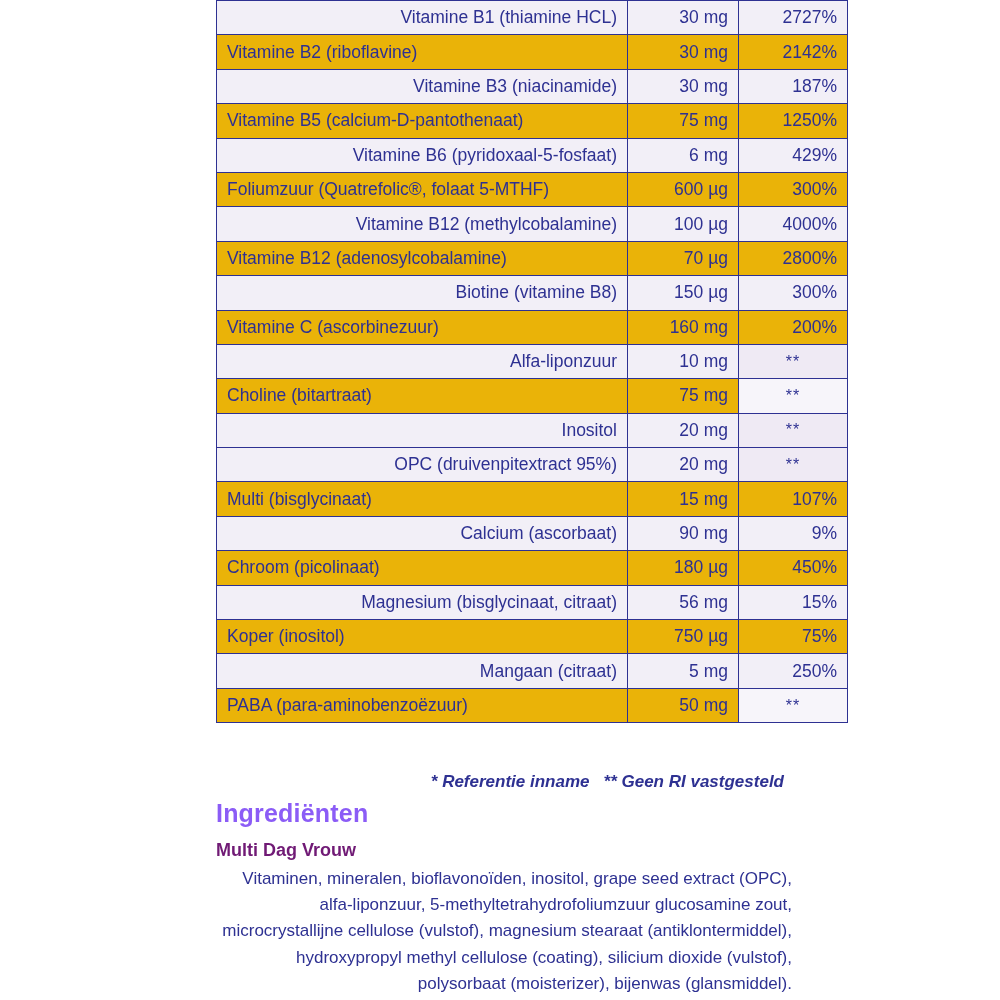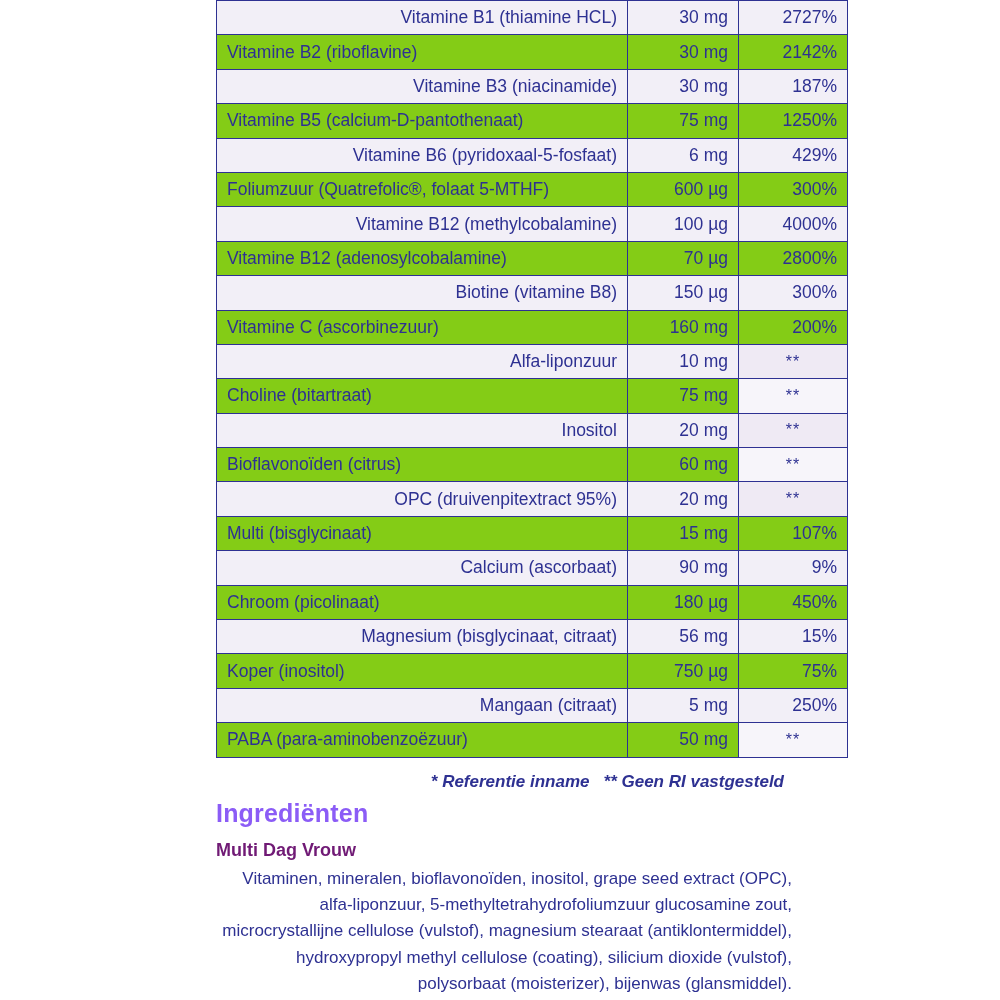--- a/index.html
+++ b/index.html
@@ -55,21 +55,21 @@
   td.c-ri {
     width: 88px;
     text-align: right;
     padding-right: 12px;
   }
   tr.shade td {
     background: #f2eff7;
     text-align: right;
   }
   tr.plain td {
-    background: #84cc16;
+    background: #eab308;
   }
   td.c-ri.stars {
     background: #efeaf4;
     text-align: center;
     padding-right: 10px;
     font-size: 16px;
     letter-spacing: 1px;
   }
   tr.plain td.c-ri.stars {
     background: #f7f5fa;
@@ -228,25 +228,20 @@
         <tr class="plain">
           <td class="c-name">Choline (bitartraat)</td>
           <td class="c-amount">75 mg</td>
           <td class="c-ri stars">**</td>
         </tr>
         <tr class="shade">
           <td class="c-name">Inositol</td>
           <td class="c-amount">20 mg</td>
           <td class="c-ri stars">**</td>
         </tr>
-        <tr class="plain">
-          <td class="c-name">Bioflavonoïden (citrus)</td>
-          <td class="c-amount">60 mg</td>
-          <td class="c-ri stars">**</td>
-        </tr>
         <tr class="shade">
           <td class="c-name">OPC (druivenpitextract 95%)</td>
           <td class="c-amount">20 mg</td>
           <td class="c-ri stars">**</td>
         </tr>
         <tr class="plain">
           <td class="c-name">Multi (bisglycinaat)</td>
           <td class="c-amount">15 mg</td>
           <td class="c-ri">107%</td>
         </tr>

